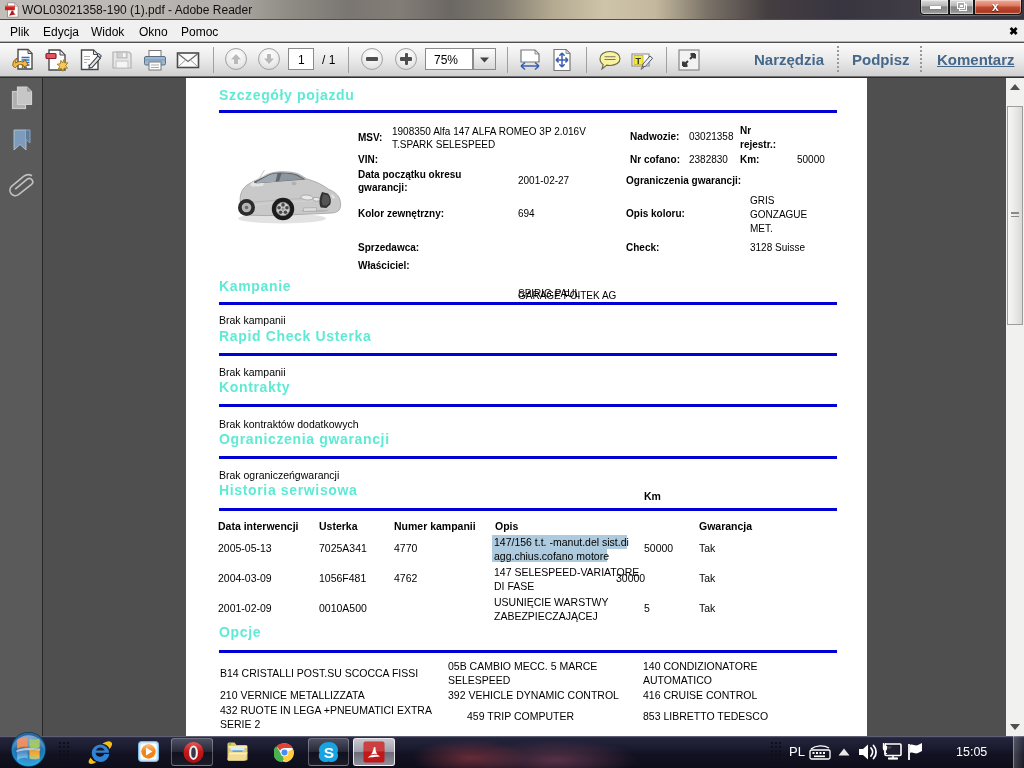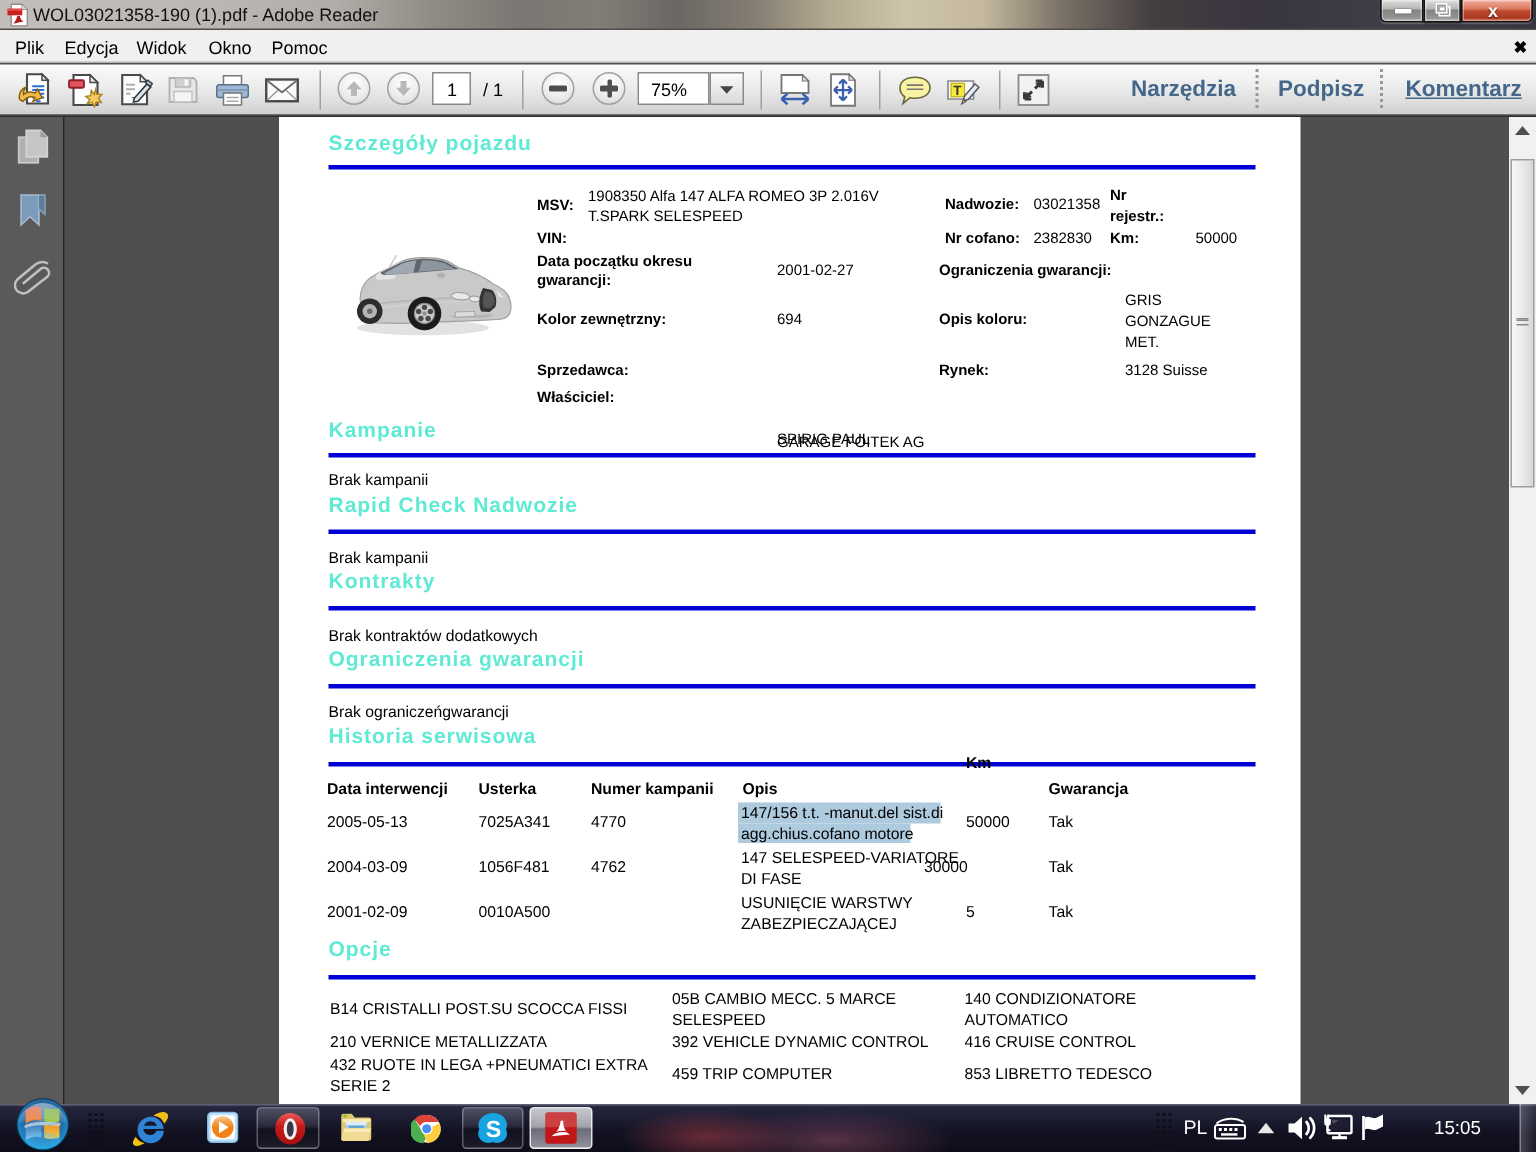--- a/index.html
+++ b/index.html
@@ -304,49 +304,49 @@
   <div class="v" style="left:518px;top:175.6px;">2001-02-27</div>
   <div class="vb" style="left:626px;top:175.6px;">Ograniczenia gwarancji:</div>
   <div class="vml" style="left:750px;top:193.8px;line-height:14px;">GRIS
 GONZAGUE
 MET.</div>
   <div class="vb" style="left:358px;top:209.2px;">Kolor zewnętrzny:</div>
   <div class="v" style="left:518px;top:209.2px;">694</div>
   <div class="vb" style="left:626px;top:209.2px;">Opis koloru:</div>
   <div class="vb" style="left:358px;top:243.3px;">Sprzedawca:</div>
   <div class="v" style="left:518px;top:243.3px;margin-top:48px;">GARAGE FOITEK AG</div>
-  <div class="vb" style="left:626px;top:243.3px;">Rynek:</div>
+  <div class="vb" style="left:626px;top:243.3px;">Check:</div>
   <div class="v" style="left:750px;top:243.3px;">3128 Suisse</div>
   <div class="vb" style="left:358px;top:260.9px;">Właściciel:</div>
   <div class="v" style="left:518px;top:260.9px;margin-top:28px;">SPIRIG PAUL</div>
 
   <div class="h1" style="left:219px;top:279.1px;">Kampanie</div>
   <div class="rule" style="top:302px;"></div>
   <div class="t" style="left:219px;top:314.9px;">Brak kampanii</div>
 
-  <div class="h1" style="left:219px;top:329.3px;">Rapid Check Nadwozie</div>
+  <div class="h1" style="left:219px;top:329.3px;">Rapid Check Usterka</div>
   <div class="rule" style="top:353px;"></div>
   <div class="t" style="left:219px;top:367.2px;">Brak kampanii</div>
 
   <div class="h1" style="left:219px;top:380.3px;">Kontrakty</div>
   <div class="rule" style="top:404px;"></div>
   <div class="t" style="left:219px;top:418.6px;">Brak kontraktów dodatkowych</div>
 
   <div class="h1" style="left:219px;top:432.4px;">Ograniczenia gwarancji</div>
   <div class="rule" style="top:456px;"></div>
   <div class="t" style="left:219px;top:470px;">Brak ograniczeńgwarancji</div>
 
   <div class="h1" style="left:219px;top:483px;">Historia serwisowa</div>
   <div class="rule" style="top:507.5px;"></div>
 
   <div class="tb" style="left:218px;top:520.7px;">Data interwencji</div>
   <div class="tb" style="left:319px;top:520.7px;">Usterka</div>
   <div class="tb" style="left:394px;top:520.7px;">Numer kampanii</div>
   <div class="tb" style="left:495px;top:520.7px;">Opis</div>
-  <div class="tb" style="left:644px;top:504px;">Km</div>
+  <div class="tb" style="left:644px;top:491px;">Km</div>
   <div class="tb" style="left:699px;top:520.7px;">Gwarancja</div>
 
   <div class="t" style="left:218px;top:542.5px;">2005-05-13</div>
   <div class="t" style="left:319px;top:542.5px;">7025A341</div>
   <div class="t" style="left:394px;top:542.5px;">4770</div>
   <div class="abs" style="left:492px;top:535px;width:134.5px;height:13.5px;background:#aecade;"></div>
   <div class="abs" style="left:492px;top:548.5px;width:115px;height:13px;background:#aecade;"></div>
   <div class="ml" style="left:494px;top:534.7px;">147/156 t.t. -manut.del sist.di
 agg.chius.cofano motore</div>
   <div class="t" style="left:644px;top:542.5px;">50000</div>
@@ -375,21 +375,21 @@
 SELESPEED</div>
   <div class="ml" style="left:643px;top:659.2px;">140 CONDIZIONATORE
 AUTOMATICO</div>
 
   <div class="t" style="left:220px;top:689.8px;">210 VERNICE METALLIZZATA</div>
   <div class="t" style="left:448px;top:689.8px;">392 VEHICLE DYNAMIC CONTROL</div>
   <div class="t" style="left:643px;top:689.8px;">416 CRUISE CONTROL</div>
 
   <div class="ml" style="left:220px;top:702.5px;">432 RUOTE IN LEGA +PNEUMATICI EXTRA
 SERIE 2</div>
-  <div class="t" style="left:448px;top:711.4px;text-align:center;">459 TRIP COMPUTER</div>
+  <div class="t" style="left:467px;top:711.4px;text-align:center;">459 TRIP COMPUTER</div>
   <div class="t" style="left:643px;top:711.4px;">853 LIBRETTO TEDESCO</div>
 </div>
 
 <div id="scroll"></div>
 <div class="abs" style="left:1007px;top:106px;width:16px;height:219px;background:linear-gradient(90deg,#f7f7f5 0%,#eaeae8 50%,#d8d8d6 100%);border:1px solid #9d9d9b;"></div>
 <svg class="abs" style="left:1007px;top:82px;" width="16" height="10" viewBox="0 0 16 10">
     <path d="M8 2 L13 8 L3 8 Z" fill="#4f4f4f"></path>
   </svg>
 <svg class="abs" style="left:1007px;top:722px;" width="16" height="10" viewBox="0 0 16 10">
     <path d="M8 8 L13 2 L3 2 Z" fill="#4f4f4f"></path>

